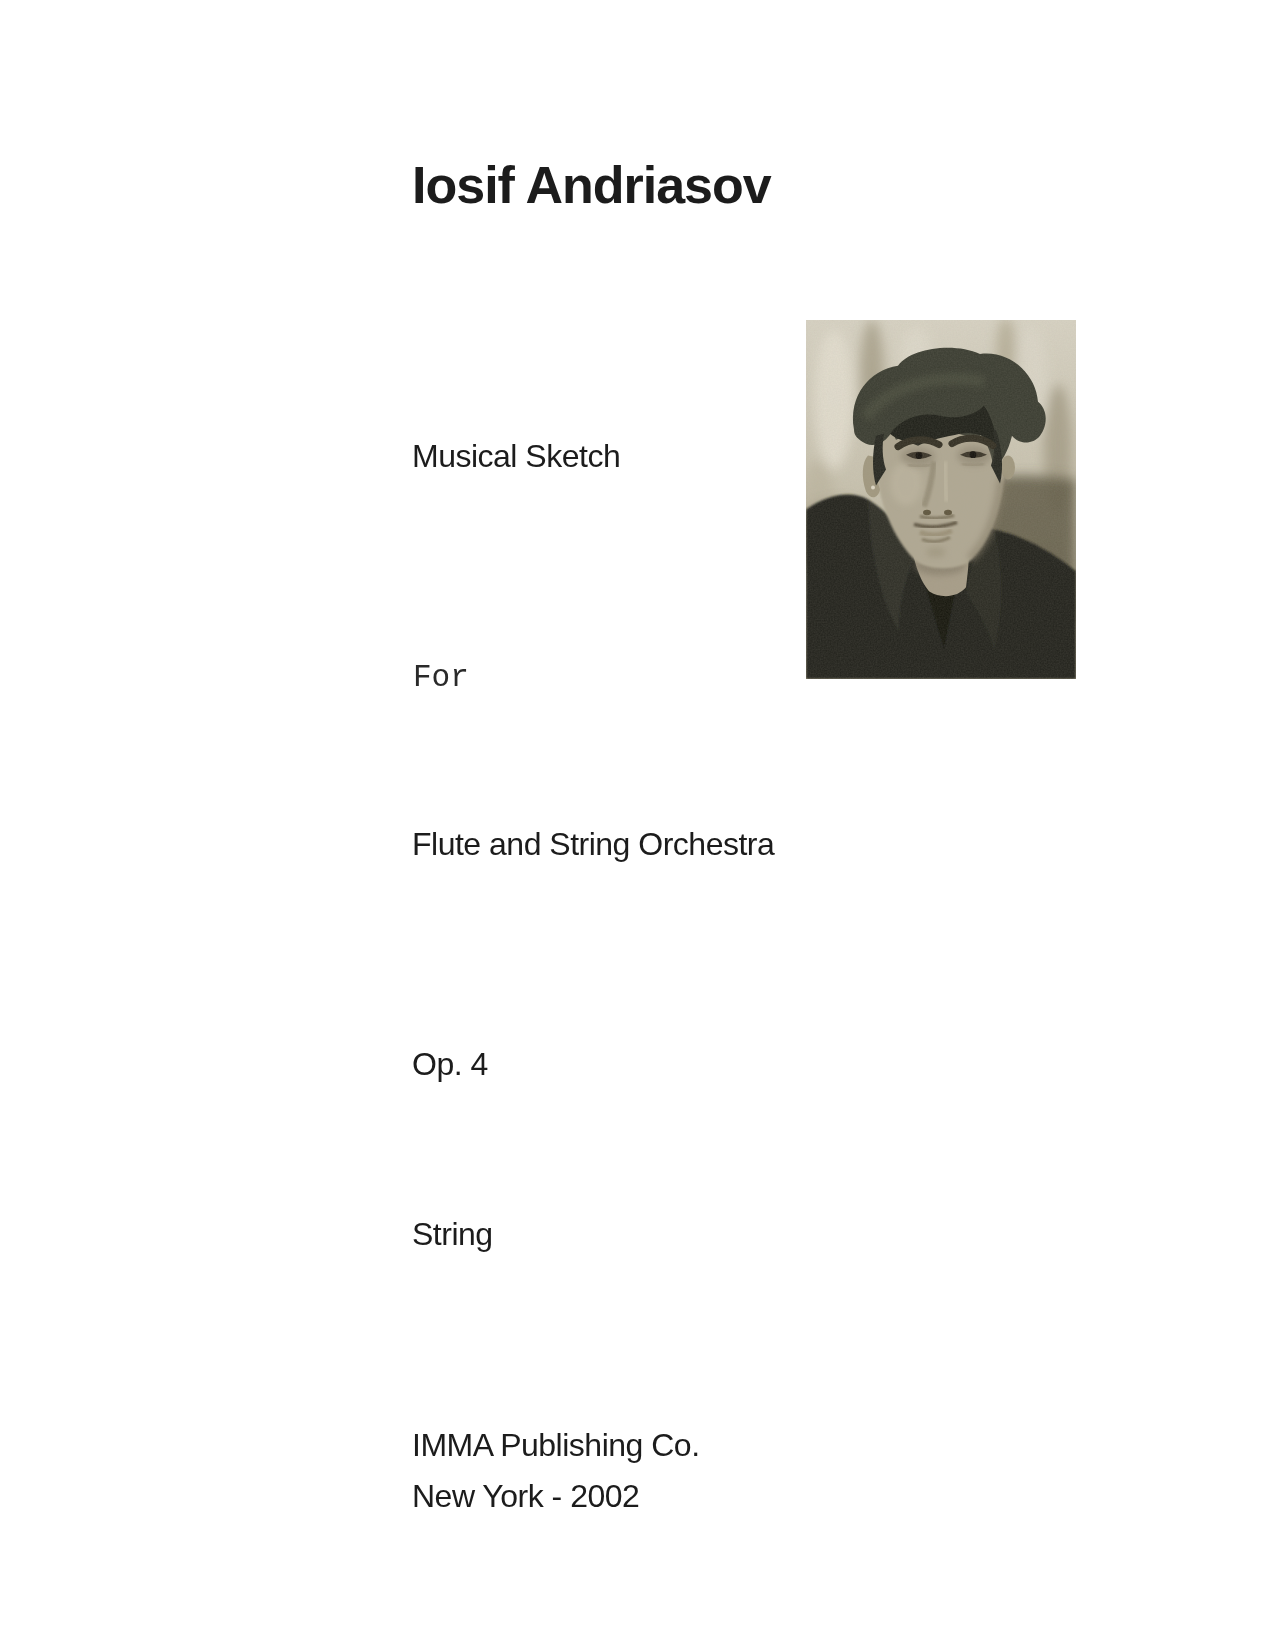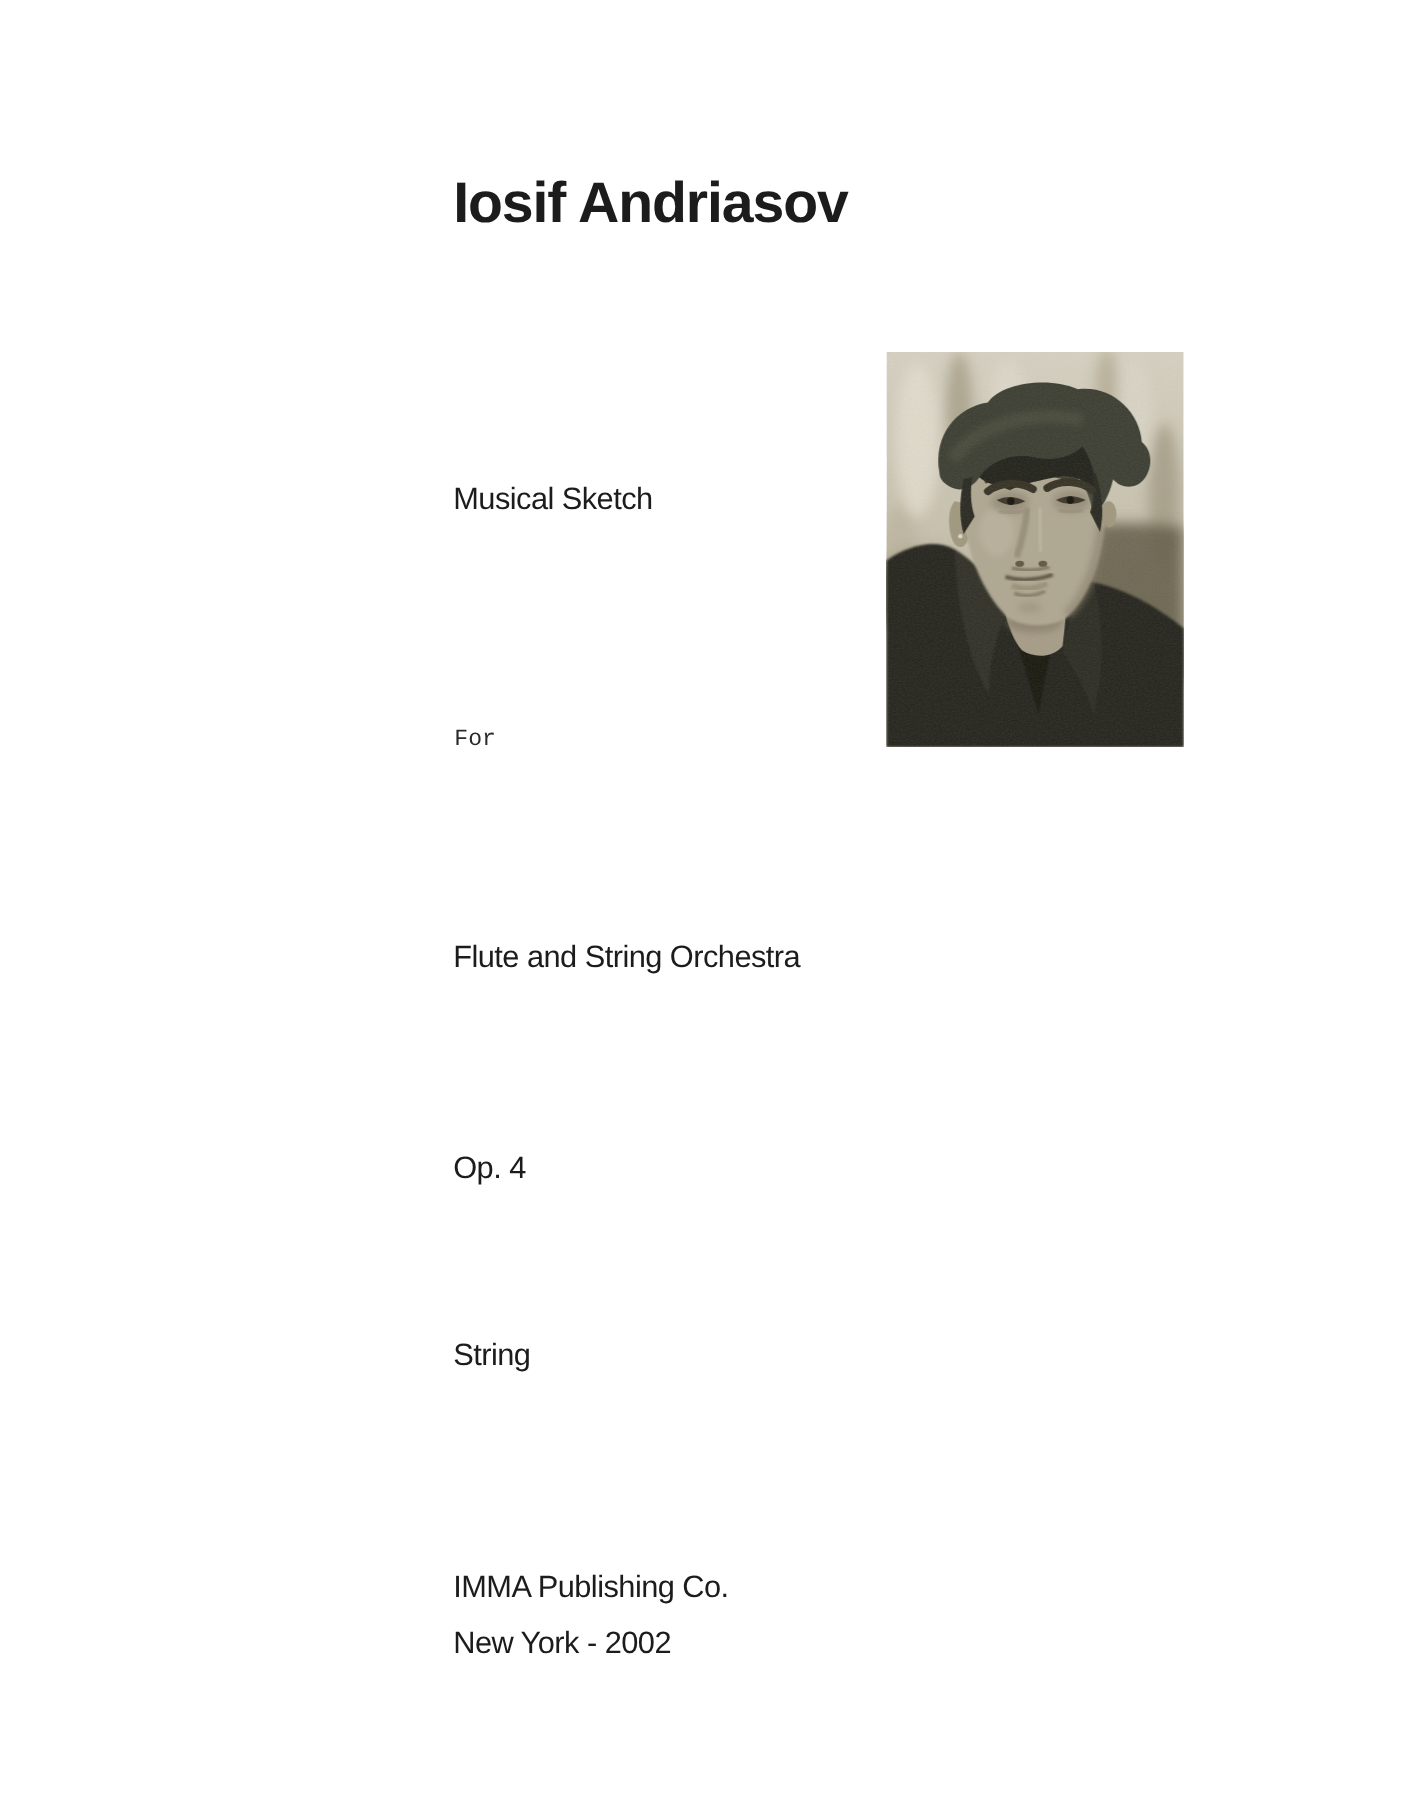--- a/index.html
+++ b/index.html
@@ -9,43 +9,43 @@
     width: 1275px;
     height: 1650px;
     background: #ffffff;
     overflow: hidden;
     font-family: "Liberation Sans", sans-serif;
     color: #1c1c1c;
   }
   .txt {
     position: absolute;
     left: 412px;
-    font-size: 28px;
+    font-size: 32px;
     line-height: 1;
     letter-spacing: -0.5px;
     white-space: nowrap;
     color: #1c1c1c;
   }
   .composer {
     top: 159px;
     font-size: 52px;
     font-weight: 700;
     letter-spacing: -1px;
   }
   .work-title { top: 440px; }
   .preposition {
     top: 662px;
     left: 413px;
     font-family: "Liberation Mono", monospace;
-    font-size: 21px;
+    font-size: 31px;
     font-weight: 400;
     letter-spacing: 0;
     color: #2a2a2a;
   }
-  .instrumentation { top: 856px; text-align: right; }
+  .instrumentation { top: 828px; text-align: right; }
   .opus { top: 1048px; }
   .edition { top: 1218px; }
   .publisher { top: 1395px; margin-top: 34px; }
   .city-year { top: 1438px; margin-top: 42px; }
   .photo-frame {
     position: absolute;
     left: 806px;
     top: 320px;
     width: 270px;
     height: 359px;

